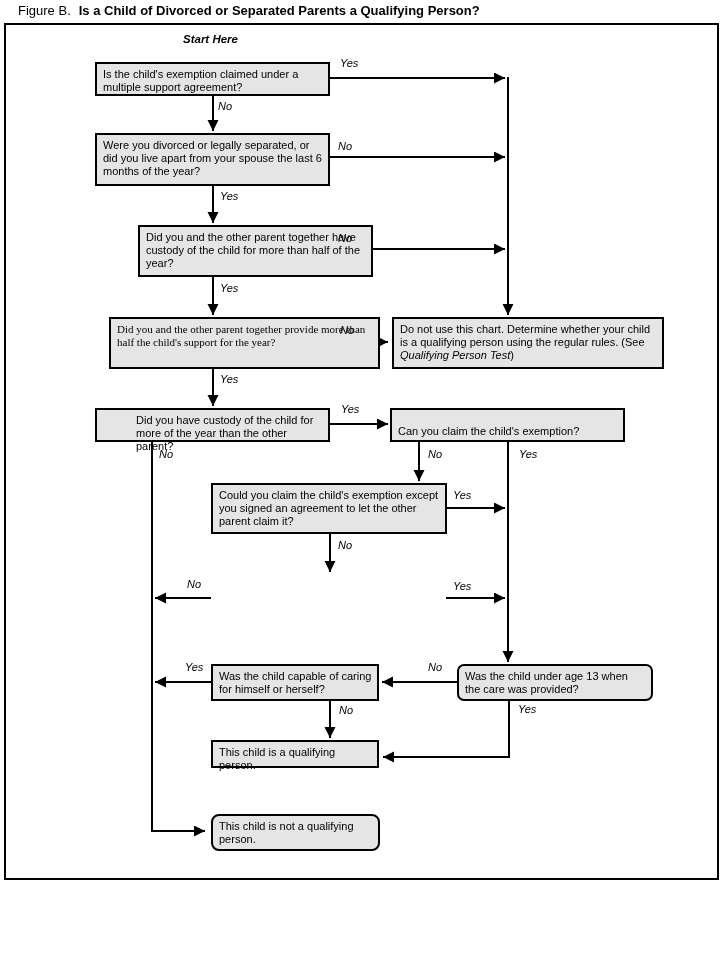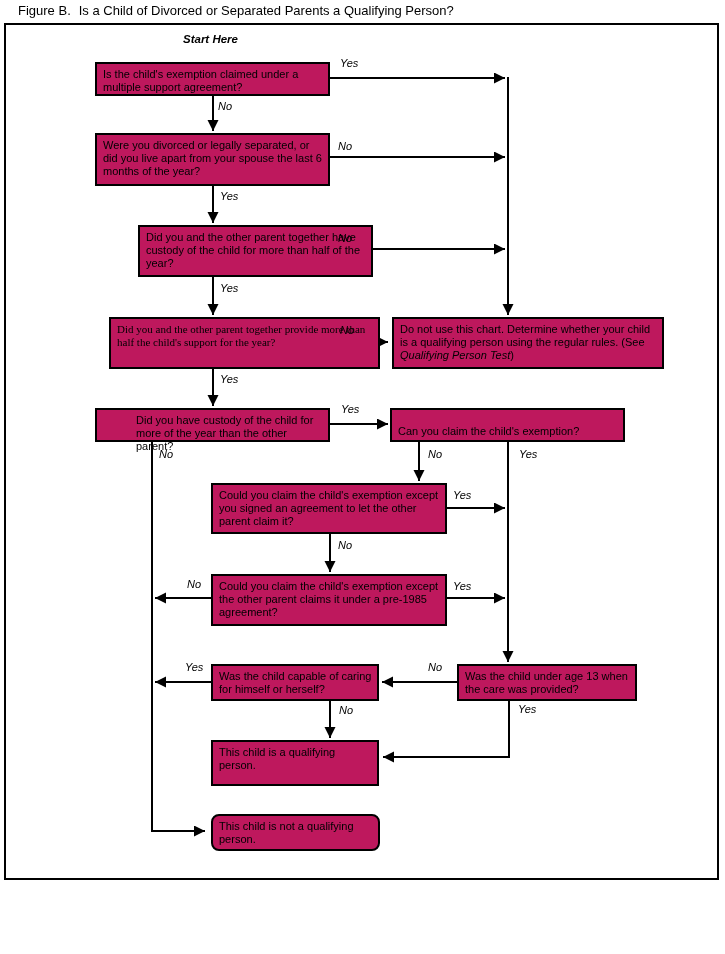--- a/index.html
+++ b/index.html
@@ -6,33 +6,33 @@
   .page{
     position:relative;
     width:725px;height:954px;
     background:#ffffff;
     font-family:"Liberation Sans","DejaVu Sans",sans-serif;
     color:#000000;
     overflow:hidden;
   }
   .title{position:absolute;left:3px;top:3px;font-size:13px;white-space:nowrap;}
   .title .fig-label{font-weight:normal;margin-right:8px;margin-left:15px;}
-  .title .fig-title{font-weight:normal;}
+  .title .fig-title{font-weight:bold;}
   .frame{
     position:absolute;left:4px;top:23px;width:715px;height:857px;
     border:2px solid #000;box-sizing:border-box;background:#fff;
   }
   .connectors{position:absolute;left:0;top:0;width:725px;height:954px;pointer-events:none;}
   .start-here{
     position:absolute;left:183px;top:33px;
     font-size:11.5px;font-weight:bold;font-style:italic;white-space:nowrap;
   }
   .box{
     position:absolute;box-sizing:border-box;
-    border:2px solid #000;background:#be185d;
+    border:2px solid #000;background:#e5e5e5;
     font-size:11px;line-height:13px;
     padding:4px 5px 2px 6px;
   }
   .box.center-v{display:flex;align-items:center;padding-top:12px;padding-bottom:0;}
   .edge-label{
     position:absolute;font-size:11px;font-style:italic;white-space:nowrap;
   }
 </style>
 </head>
 <body>
@@ -87,27 +87,26 @@
   <div class="box" style="left:109px;top:317px;width:271px;height:52px;font-family:Liberation Serif, serif;">Did you and the other parent together provide more than half the child's support for the year?</div>
 
   <div class="box" style="left:95px;top:408px;width:235px;height:34px;padding-left:39px;">Did you have custody of the child for more of the year than the other parent?</div>
 
   <div class="box" style="left:392px;top:317px;width:272px;height:52px;"><span>Do not use this chart. Determine whether your child is a qualifying person using the regular rules. (See </span><i>Qualifying Person Test</i><span>)</span></div>
 
   <div class="box center-v" style="left:390px;top:408px;width:235px;height:34px;">Can you claim the child's exemption?</div>
 
   <div class="box" style="left:211px;top:483px;width:236px;height:51px;">Could you claim the child's exemption except you signed an agreement to let the other parent claim it?</div>
 
-  <div class="box" style="left:211px;top:574px;width:236px;height:52px;">Could you claim the child's exemption except the other parent claims it under a pre-1985 agreement?</div>
 
   <div class="box" style="left:211px;top:664px;width:168px;height:37px;">Was the child capable of caring for himself or herself?</div>
 
-  <div class="box" style="left:457px;top:664px;width:180px;height:37px;">Was the child under age 13 when the care was provided?</div>
+  <div class="box" style="left:457px;top:664px;width:196px;height:37px;border-radius:7px;">Was the child under age 13 when the care was provided?</div>
 
-  <div class="box" style="left:211px;top:740px;width:168px;height:46px;">This child is a qualifying person.</div>
+  <div class="box" style="left:211px;top:740px;width:168px;height:28px;">This child is a qualifying person.</div>
 
   <div class="box" style="left:211px;top:814px;width:169px;height:37px;border-radius:8px;">This child is not a qualifying person.</div>
 
   <span class="edge-label" style="left:340px;top:57px;">Yes</span>
   <span class="edge-label" style="left:218px;top:100px;">No</span>
   <span class="edge-label" style="left:338px;top:140px;">No</span>
   <span class="edge-label" style="left:220px;top:190px;">Yes</span>
   <span class="edge-label" style="left:338px;top:232px;">No</span>
   <span class="edge-label" style="left:220px;top:282px;">Yes</span>
   <span class="edge-label" style="left:340px;top:324px;">No</span>

